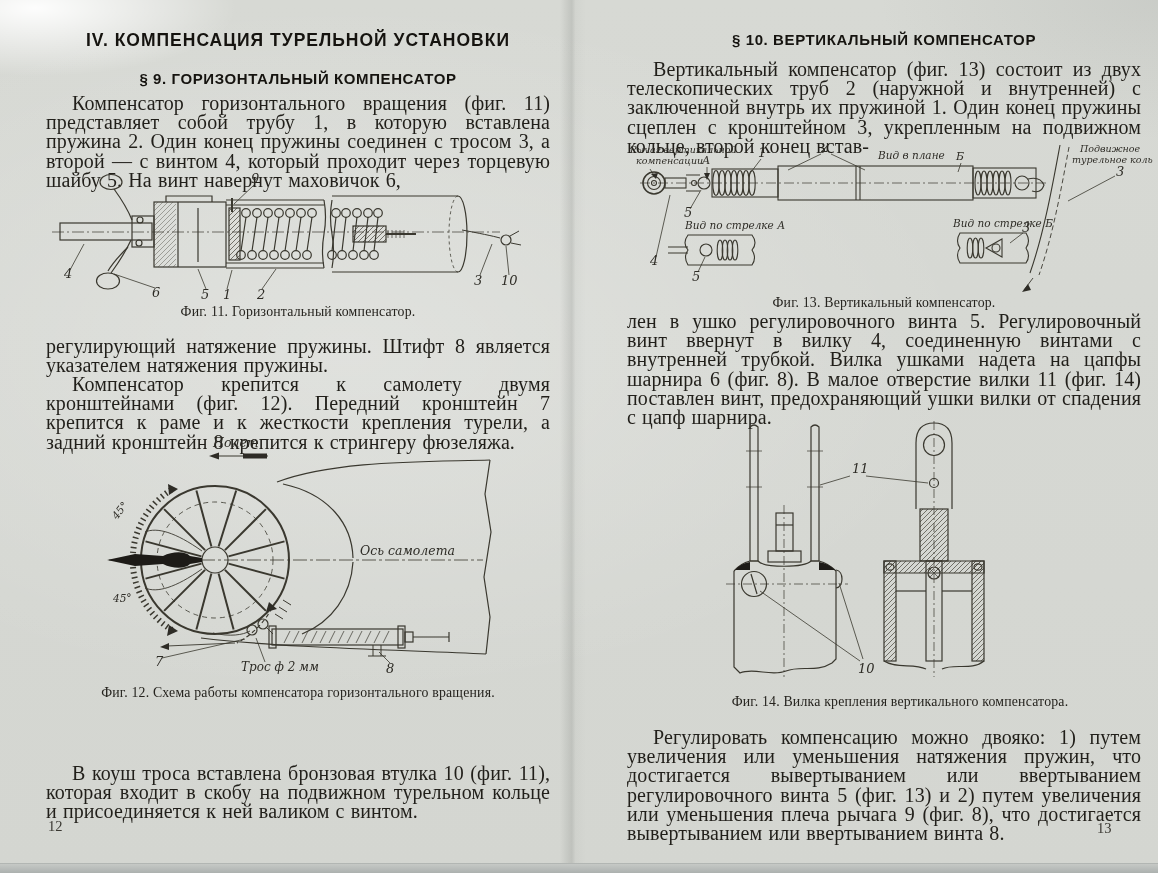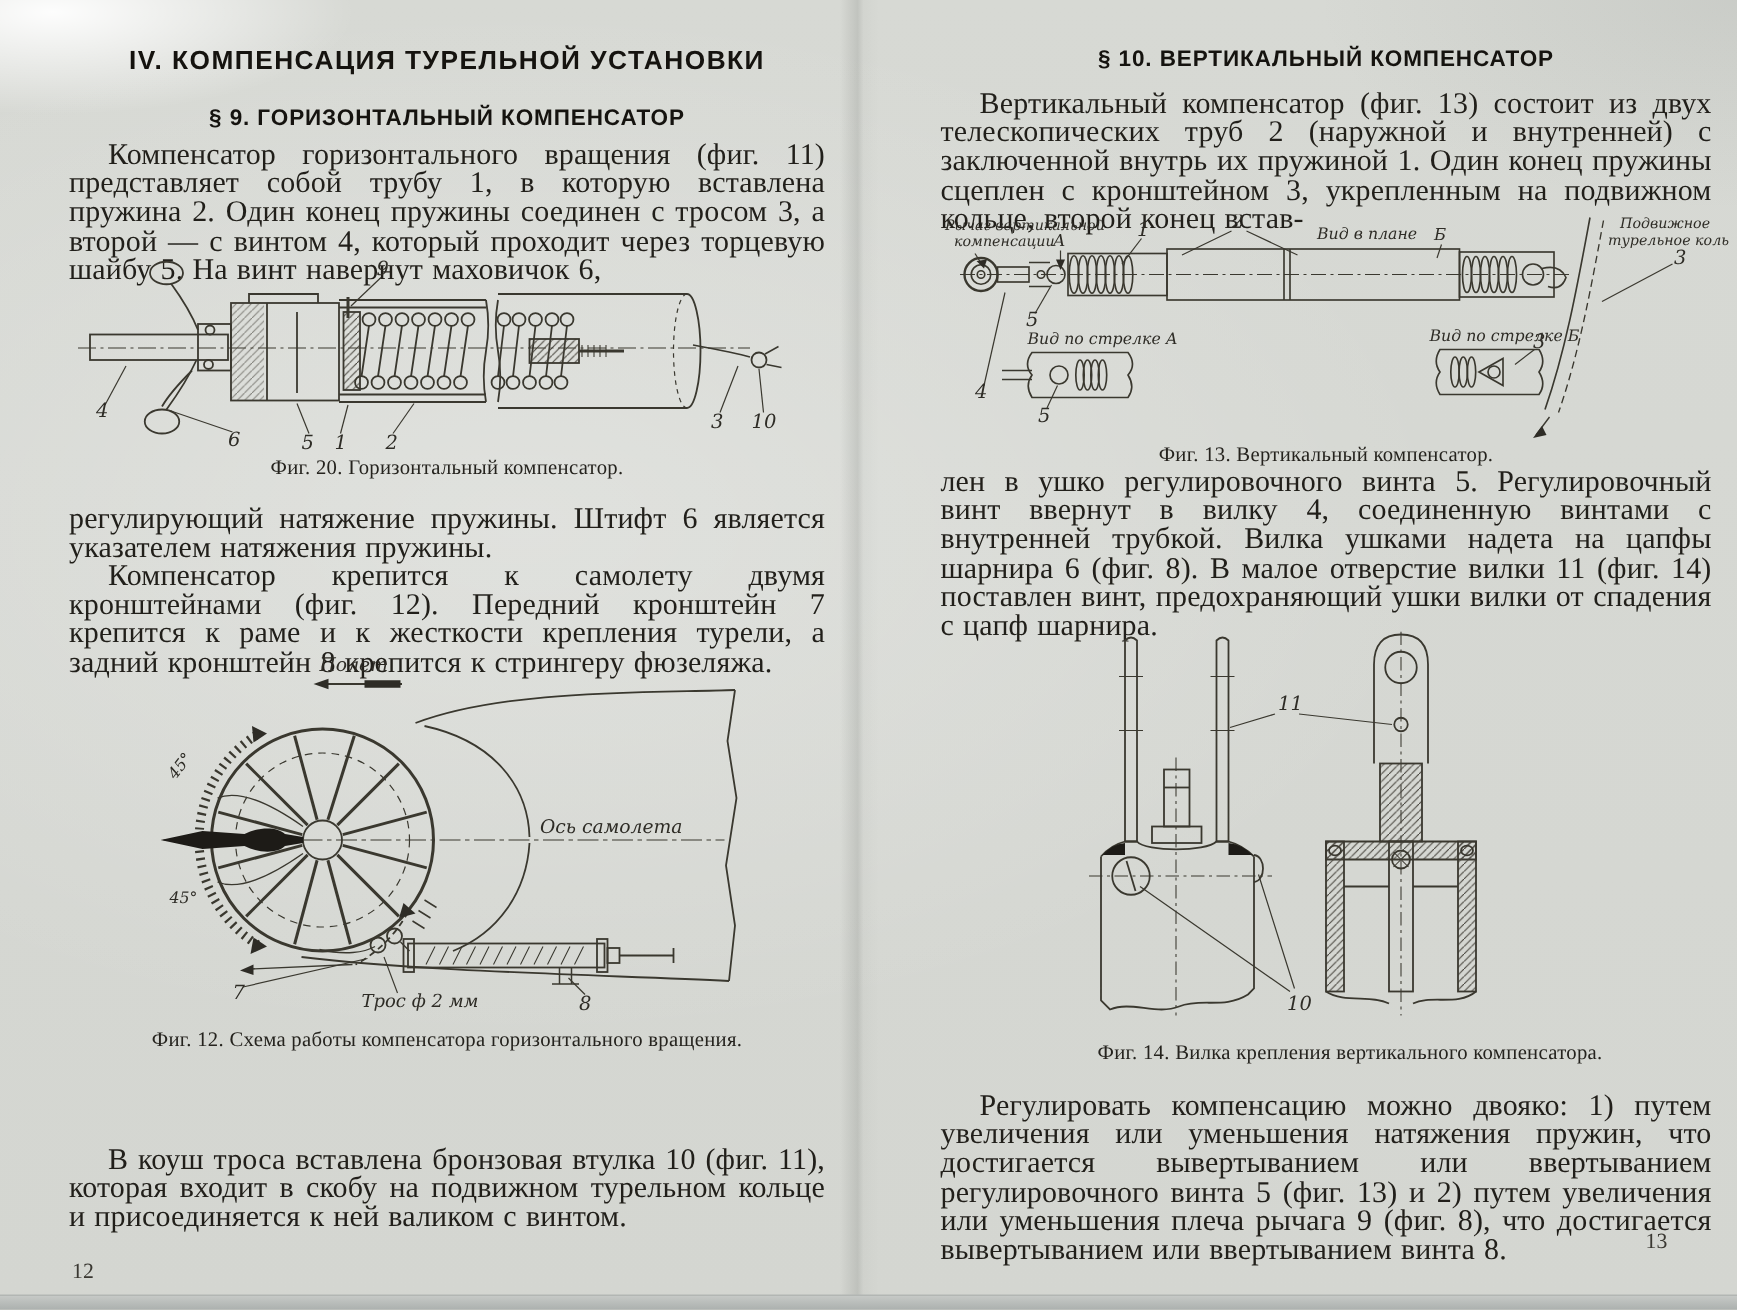--- a/index.html
+++ b/index.html
@@ -135,23 +135,23 @@
     </g>
     <text class="co" x="203" y="11">9</text>
     <text class="co" x="16" y="106">4</text>
     <text class="co" x="104" y="125">6</text>
     <text class="co" x="153" y="127">5</text>
     <text class="co" x="175" y="127">1</text>
     <text class="co" x="209" y="127">2</text>
     <text class="co" x="426" y="113">3</text>
     <text class="co" x="453" y="113">10</text>
   </svg>
-  <p class="caption" style="left:46px;top:304px;width:504px;">Фиг. 20. Горизонтальный компенсатор.</p>
-
-  <p class="para" style="left:46px;top:337px;width:504px;">регулирующий натяжение пружины. Штифт 6 является указателем натяжения пружины.</p>
+  <p class="caption" style="left:46px;top:304px;width:504px;">Фиг. 11. Горизонтальный компенсатор.</p>
+
+  <p class="para" style="left:46px;top:337px;width:504px;">регулирующий натяжение пружины. Штифт 8 является указателем натяжения пружины.</p>
   <p class="para indent" style="left:46px;top:375px;width:504px;">Компенсатор крепится к самолету двумя кронштейнами (фиг. 12). Передний кронштейн 7 крепится к раме и к жесткости крепления турели, а задний кронштейн 8 крепится к стрингеру фюзеляжа.</p>
 
   <svg class="fig" style="left:105px;top:432px;" width="420" height="252" viewBox="0 0 420 252">
     <g stroke="#3a382f" fill="none" stroke-width="1.2">
 
       <g>
         <line x1="112" y1="24" x2="163" y2="24"></line>
         <polygon points="104,24 114,20.5 114,27.5" fill="#2e2c26" stroke="none"></polygon>
         <rect x="138" y="21.5" width="24" height="5" fill="#2e2c26" stroke="none"></rect>
       </g>
@@ -233,21 +233,21 @@
     <text class="hw" x="12" y="88" transform="rotate(-52 12 88)">45°</text>
     <text class="hw" x="8" y="170">45°</text>
     <text class="co" x="50" y="234">7</text>
     <text class="hw" style="font-size:12px" x="136" y="239">Трос ф 2 мм</text>
     <text class="co" x="281" y="241">8</text>
   </svg>
   <p class="caption" style="left:46px;top:685px;width:504px;">Фиг. 12. Схема работы компенсатора горизонтального вращения.</p>
 
   <p class="para indent" style="left:46px;top:764px;width:504px;">В коуш троса вставлена бронзовая втулка 10 (фиг. 11), которая входит в скобу на подвижном турельном кольце и присоединяется к ней валиком с винтом.</p>
 
-  <div class="pagenum" style="left:48px;top:818px;margin-top:22px;">12</div>
+  <div class="pagenum" style="left:48px;top:818px;">12</div>
 
   <h2 class="section" style="left:627px;top:31px;width:514px;">§ 10. ВЕРТИКАЛЬНЫЙ КОМПЕНСАТОР</h2>
 
   <p class="para indent" style="left:627px;top:60px;width:514px;">Вертикальный компенсатор (фиг. 13) состоит из двух телескопических труб 2 (наружной и внутренней) с заключенной внутрь их пружиной 1. Один конец пружины сцеплен с кронштейном 3, укрепленным на подвижном кольце, второй конец встав-</p>
 
   <svg class="fig" style="left:628px;top:143px;" width="525" height="152" viewBox="0 0 525 152">
     <g stroke="#3a382f" fill="none" stroke-width="1.1">
       <line x1="12" y1="40" x2="420" y2="40" stroke-width="0.7" stroke-dasharray="10 3 2 3"></line>
 
       <g>

